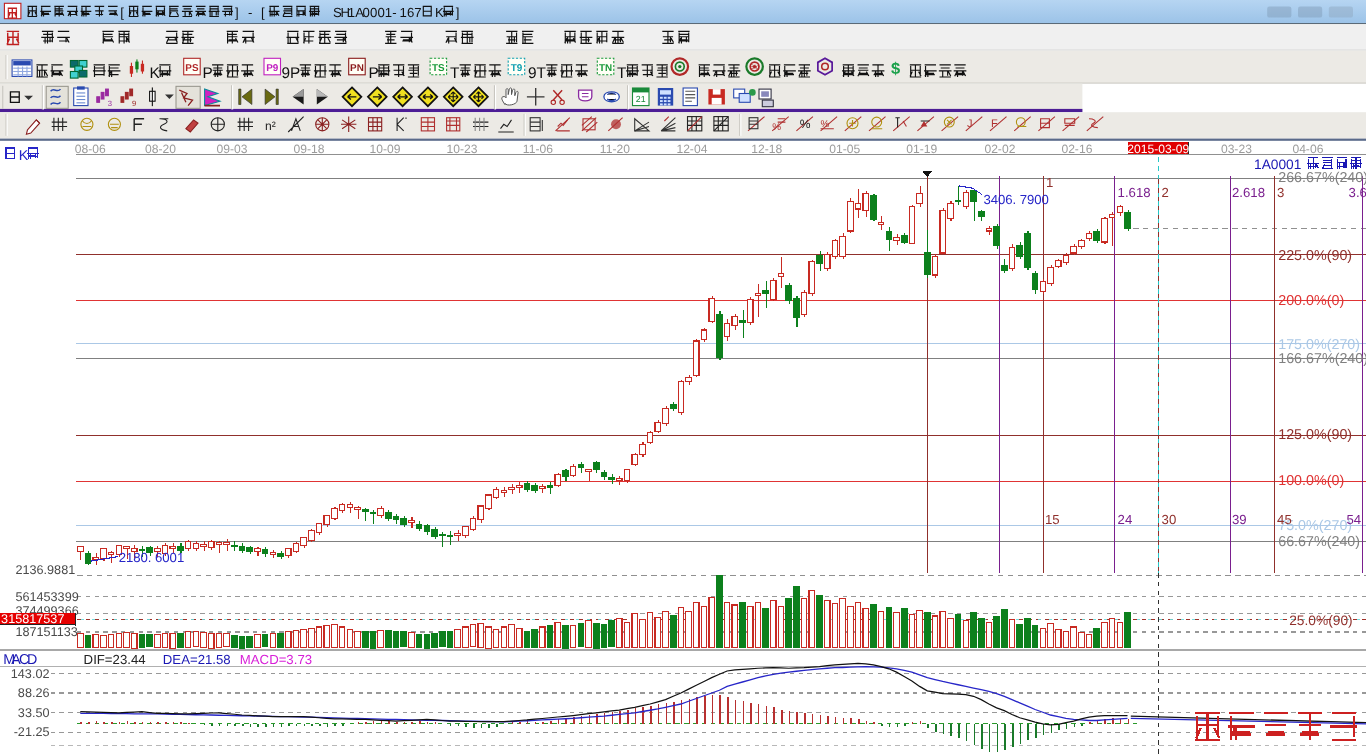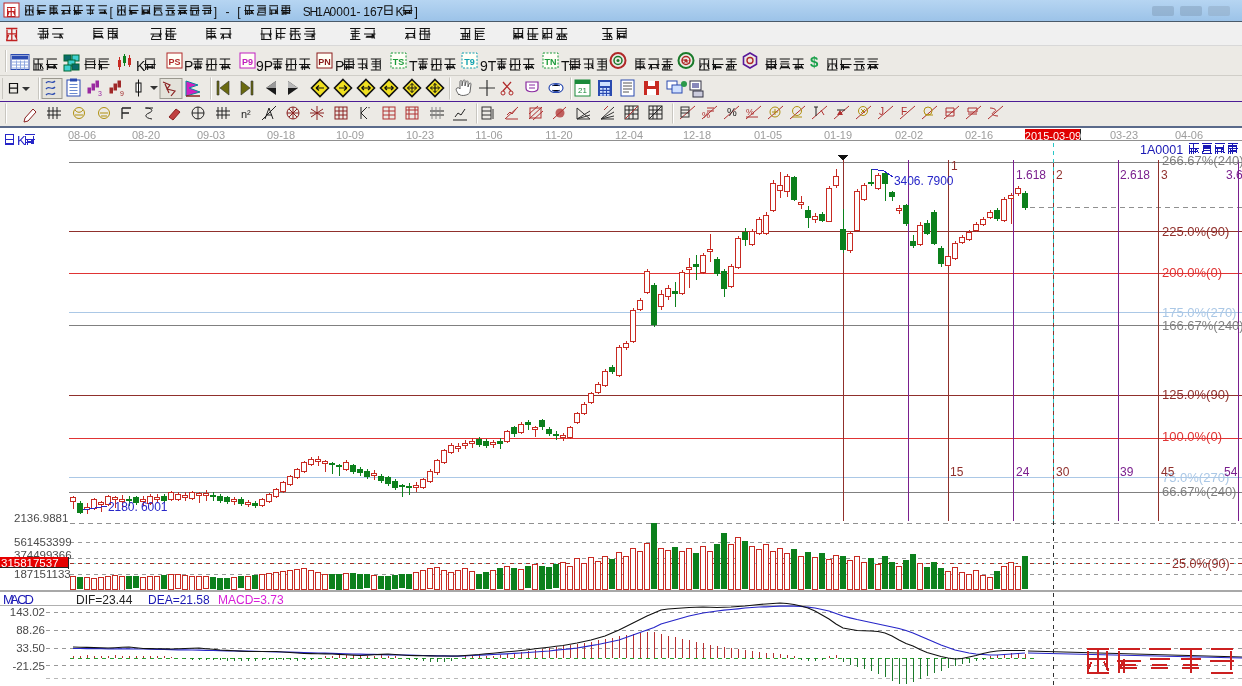--- a/index.html
+++ b/index.html
@@ -177,21 +177,21 @@
         <path d="M766.1 13.0H776.4 M765.5 18.5H777.0 M767.2 21.8H775.3 M771.2 13.0V24.0 M766.9 14.1V24.0 M775.6 14.1V22.9 M767.2 15.8H775.3 M767.8 20.7H774.7 M768.4 19.1L766.4 23.4 M774.1 19.1L776.3 23.1" stroke="#111" stroke-width="1.05" fill="none"></path>
         <path d="M779.6 13.0H789.9 M780.1 17.9H789.4 M780.7 21.8H788.8 M780.7 15.8H788.8 M781.3 20.7H788.2 M781.9 19.1L779.9 23.4 M787.6 19.1L789.8 23.1" stroke="#111" stroke-width="1.05" fill="none"></path>
         <path d="M793.1 13.0H803.4 M792.5 18.5H804.0 M794.2 21.8H802.3 M798.2 13.0V24.0 M796.0 17.9V24.0 M794.8 20.7H801.7 M801.1 19.1L803.3 23.1" stroke="#111" stroke-width="1.05" fill="none"></path>
         <text x="810" y="21" font-size="15" font-weight="bold" fill="#1aa04a" font-family="Liberation Sans">$</text>
         <path d="M827.1 13.0H837.4 M827.6 17.9H836.9 M827.1 24.0H837.4 M832.2 13.0V24.0 M827.9 14.1V24.0 M836.6 14.1V22.9 M829.4 19.1L827.4 23.4 M835.1 19.1L837.3 23.1" stroke="#111" stroke-width="1.05" fill="none"></path>
         <path d="M840.6 13.0H850.9 M840.0 18.5H851.5 M841.7 21.8H849.8 M841.4 14.1V24.0 M843.5 17.9V24.0 M842.3 20.7H849.2 M842.9 19.1L840.9 23.4" stroke="#111" stroke-width="1.05" fill="none"></path>
         <path d="M854.1 13.0H864.4 M853.5 18.5H865.0 M854.1 24.0H864.4 M857.0 17.9V24.0 M861.5 17.9V22.9 M855.2 15.8H863.3 M862.1 19.1L864.3 23.1" stroke="#111" stroke-width="1.05" fill="none"></path>
         <path d="M867.6 13.0H877.9 M867.0 18.5H878.5 M868.7 21.8H876.8 M870.5 17.9V24.0 M875.0 17.9V22.9 M868.7 15.8H876.8 M869.3 20.7H876.2 M869.9 19.1L867.9 23.4 M875.6 19.1L877.8 23.1" stroke="#111" stroke-width="1.05" fill="none"></path>
       </svg>
     </div>
-    <div style="position:absolute;left:0;top:76px;width:1242px;height:26px;background:#eceae5;border-bottom:1px solid #4c1d95">
+    <div style="position:absolute;left:0;top:76px;width:984px;height:26px;background:#eceae5;border-bottom:3px solid #4c1d95">
       <svg width="1242" height="26" style="position:absolute;left:0;top:0">
         <rect x="2" y="2" width="1" height="21" fill="#c8c6c0"></rect>
         <path d="M9.5 7.5h8v9.5h-8zM9.5 12.2h8" stroke="#111" stroke-width="1.2" fill="none"></path>
         <path d="M25 12l4 4 4-4z" fill="#333" transform="translate(-3,-1)"></path>
         <rect x="38" y="1.5" width="1" height="22" fill="#c8c6c0"></rect>
         <rect x="39" y="1.5" width="1" height="22" fill="#fff"></rect>
         <rect x="42" y="2.5" width="20" height="20" fill="#e4e2da" stroke="#9a988f"></rect>
         <path d="M45 8c3-4 6 2 9-2m-9 8c3-4 6 2 9-2m-9 8c3-4 6 2 9-2" stroke="#2a4ab0" fill="none" stroke-width="1.3" transform="translate(1,-1)"></path>
         <rect x="67" y="4" width="13" height="16" fill="#fff" stroke="#2a4ab0"></rect>
         <rect x="70" y="2.5" width="7" height="3" fill="#2a4ab0"></rect>

